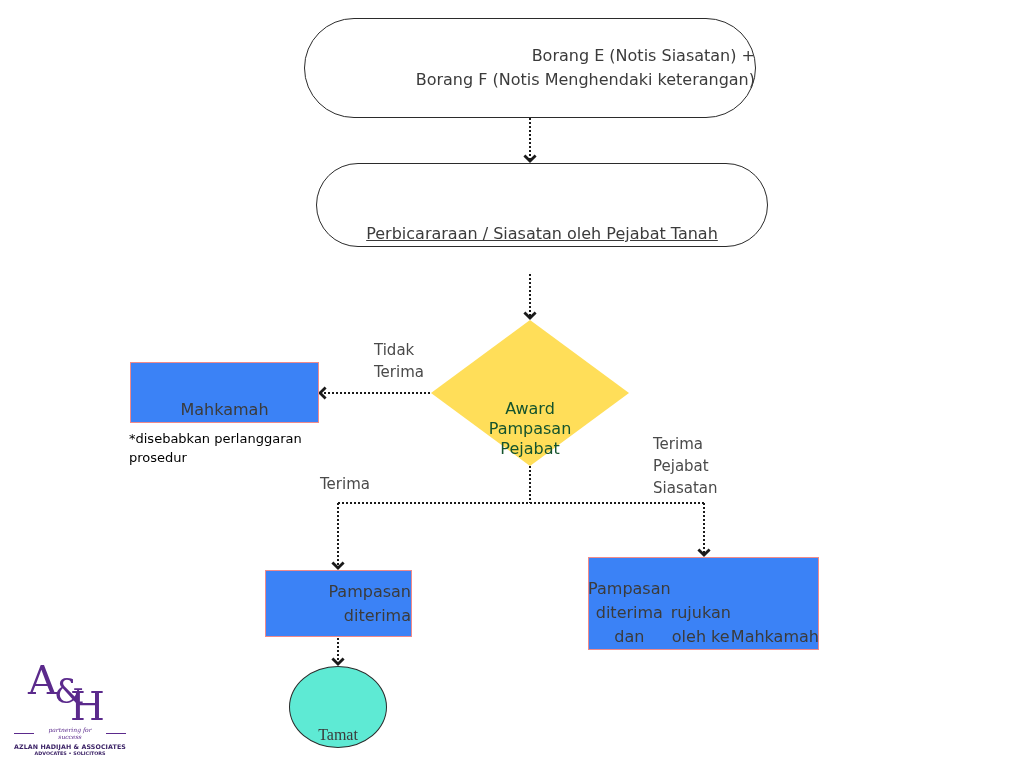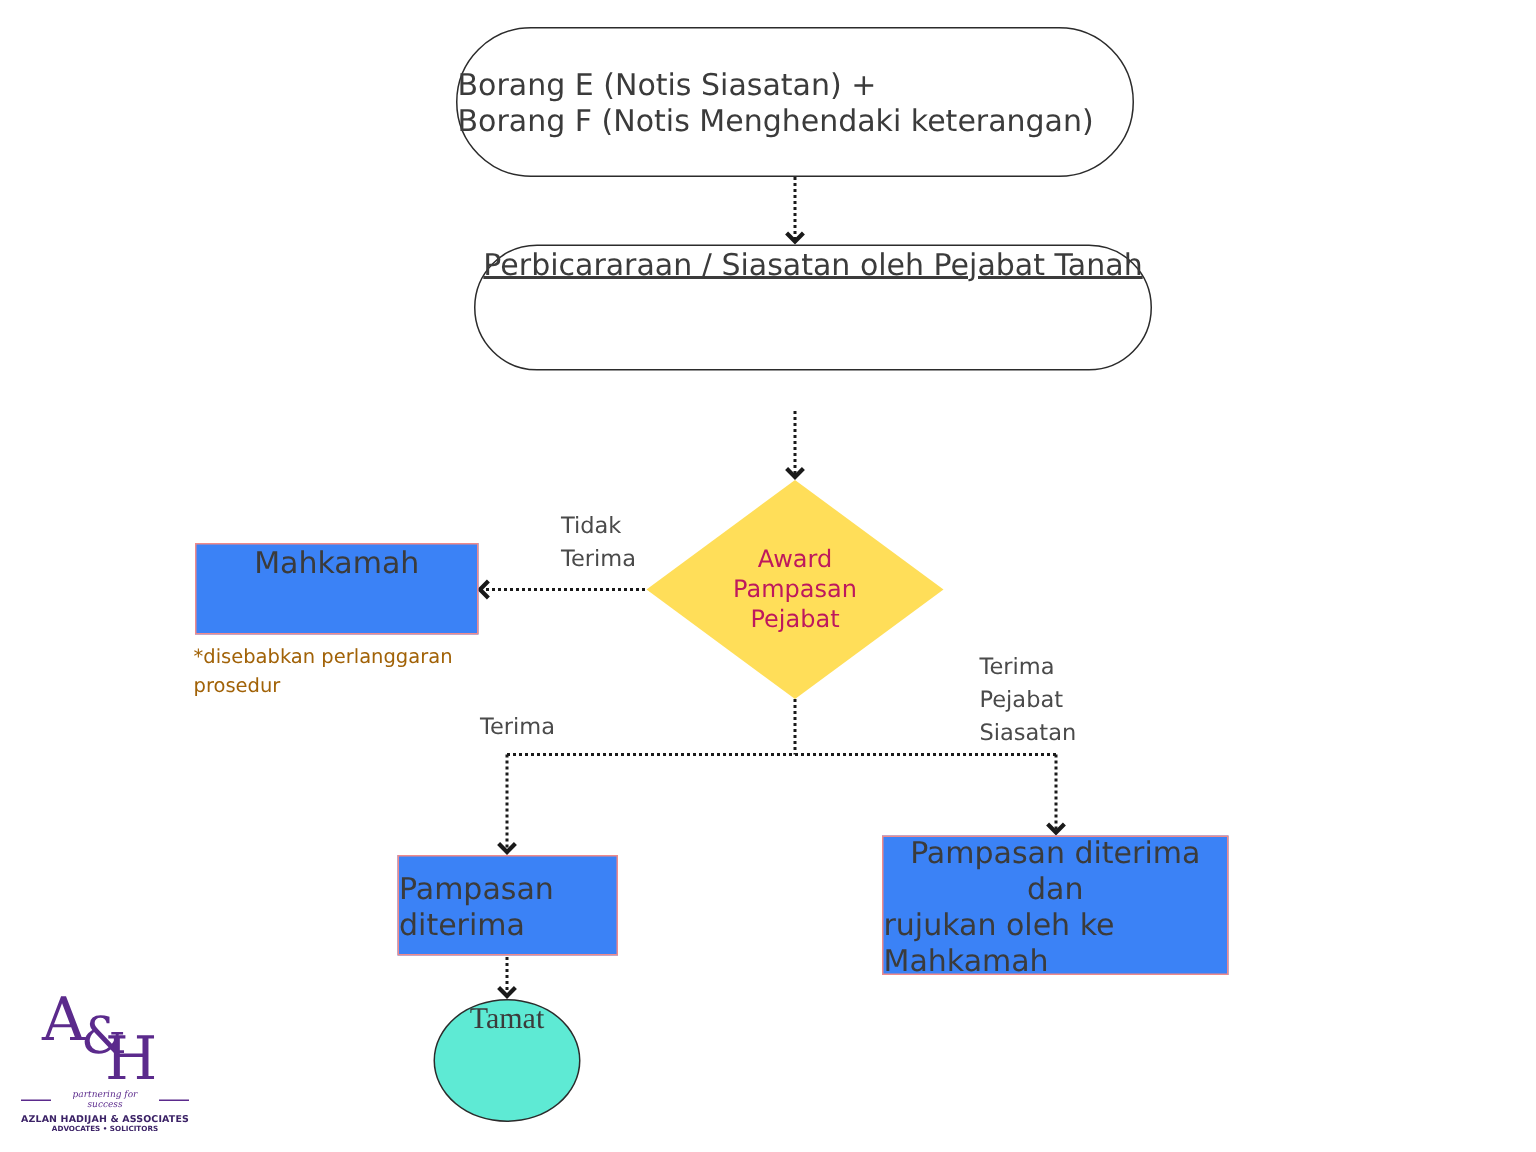--- a/index.html
+++ b/index.html
@@ -1,26 +1,26 @@
 <!DOCTYPE html>
 <html><head>
 <meta charset="utf-8">
 <style>
   html, body { margin: 0; padding: 0; background: #ffffff; }
   body { width: 1024px; height: 768px; position: relative; overflow: hidden;
          font-family: "DejaVu Sans", "Liberation Sans", sans-serif; color: #3a3a3a; }
-  .node { position: absolute; display: flex; align-items: flex-start; justify-content: center;
-          text-align: center; box-sizing: border-box; font-size: 20px; line-height: 24px; color: #3b3b3b; }
+  .node { position: absolute; display: flex; align-items: flex-end; justify-content: center;
+          text-align: center; box-sizing: border-box; font-size: 16px; line-height: 24px; color: #3b3b3b; }
   .pill { border: 1.3px solid #2b2b2b; border-radius: 52px; background: #fff; }
   .redbox { border: 1.5px solid #f08a8a; background: #3b82f6; }
   .ellipse { border: 1.3px solid #2b2b2b; border-radius: 50%; background: #5eead4; font-family: Liberation Serif, serif; }
   .label { position: absolute; font-size: 15px; line-height: 22px; color: #4a4a4a; }
-  .note { position: absolute; font-size: 13px; line-height: 19px; color: #a16207; }
+  .note { position: absolute; font-size: 13px; line-height: 19px; color: #000000; }
   svg.connectors { position: absolute; left: 0; top: 0; }
-  .diamond-text { position: absolute; text-align: center; font-size: 16px; line-height: 20px; color: #be185d; }
+  .diamond-text { position: absolute; text-align: center; font-size: 16px; line-height: 20px; color: #14532d; margin-top: 36px; }
   .logo { position: absolute; left: 14px; top: 660px; width: 112px; height: 100px; text-align: center; }
   .logo-mark { font-family: "DejaVu Serif", "Liberation Serif", serif; color: #5b2a8c; position: relative; height: 66px; }
   .logo-a { position: absolute; left: 14px; top: 0; font-size: 40px; line-height: 40px; }
   .logo-amp { position: absolute; left: 40px; top: 14px; font-size: 34px; line-height: 34px; }
   .logo-h { position: absolute; left: 56px; top: 26px; font-size: 40px; line-height: 40px; }
   .logo-tag { font-family: "DejaVu Serif", serif; font-style: italic; font-size: 6px; color: #5b2a8c;
               display: flex; align-items: center; justify-content: center; gap: 3px; margin-top: 0px; }
   .logo-tag .rule { display: inline-block; width: 20px; height: 1px; background: #5b2a8c; }
   .logo-firm { font-family: "DejaVu Sans", sans-serif; font-weight: bold; font-size: 6.3px; color: #3b2266; letter-spacing: 0.1px; margin-top: 3px; }
   .logo-sub { font-family: "DejaVu Sans", sans-serif; font-weight: bold; font-size: 4.8px; color: #3b2266; margin-top: 1px; }
@@ -79,21 +79,21 @@
   <div>Terima</div>
   <div>Pejabat</div>
   <div>Siasatan</div>
 </div>
 
 <div class="node redbox" style="left:265px; top:570px; width:147px; height:67px; flex-direction:column;">
   <span>Pampasan</span>
   <span>diterima</span>
 </div>
 
-<div class="node redbox" style="left:588px; top:557px; width:231px; height:93px; flex-direction:column;">
+<div class="node redbox" style="left:588px; top:557px; width:231px; height:93px; flex-direction:row;">
   <span>Pampasan diterima dan</span>
   <span>rujukan oleh ke</span>
   <span>Mahkamah</span>
 </div>
 
 <div class="node ellipse" style="left:289px; top:666px; width:98px; height:82px;">
   <span>Tamat</span>
 </div>
 
 <div class="logo">

